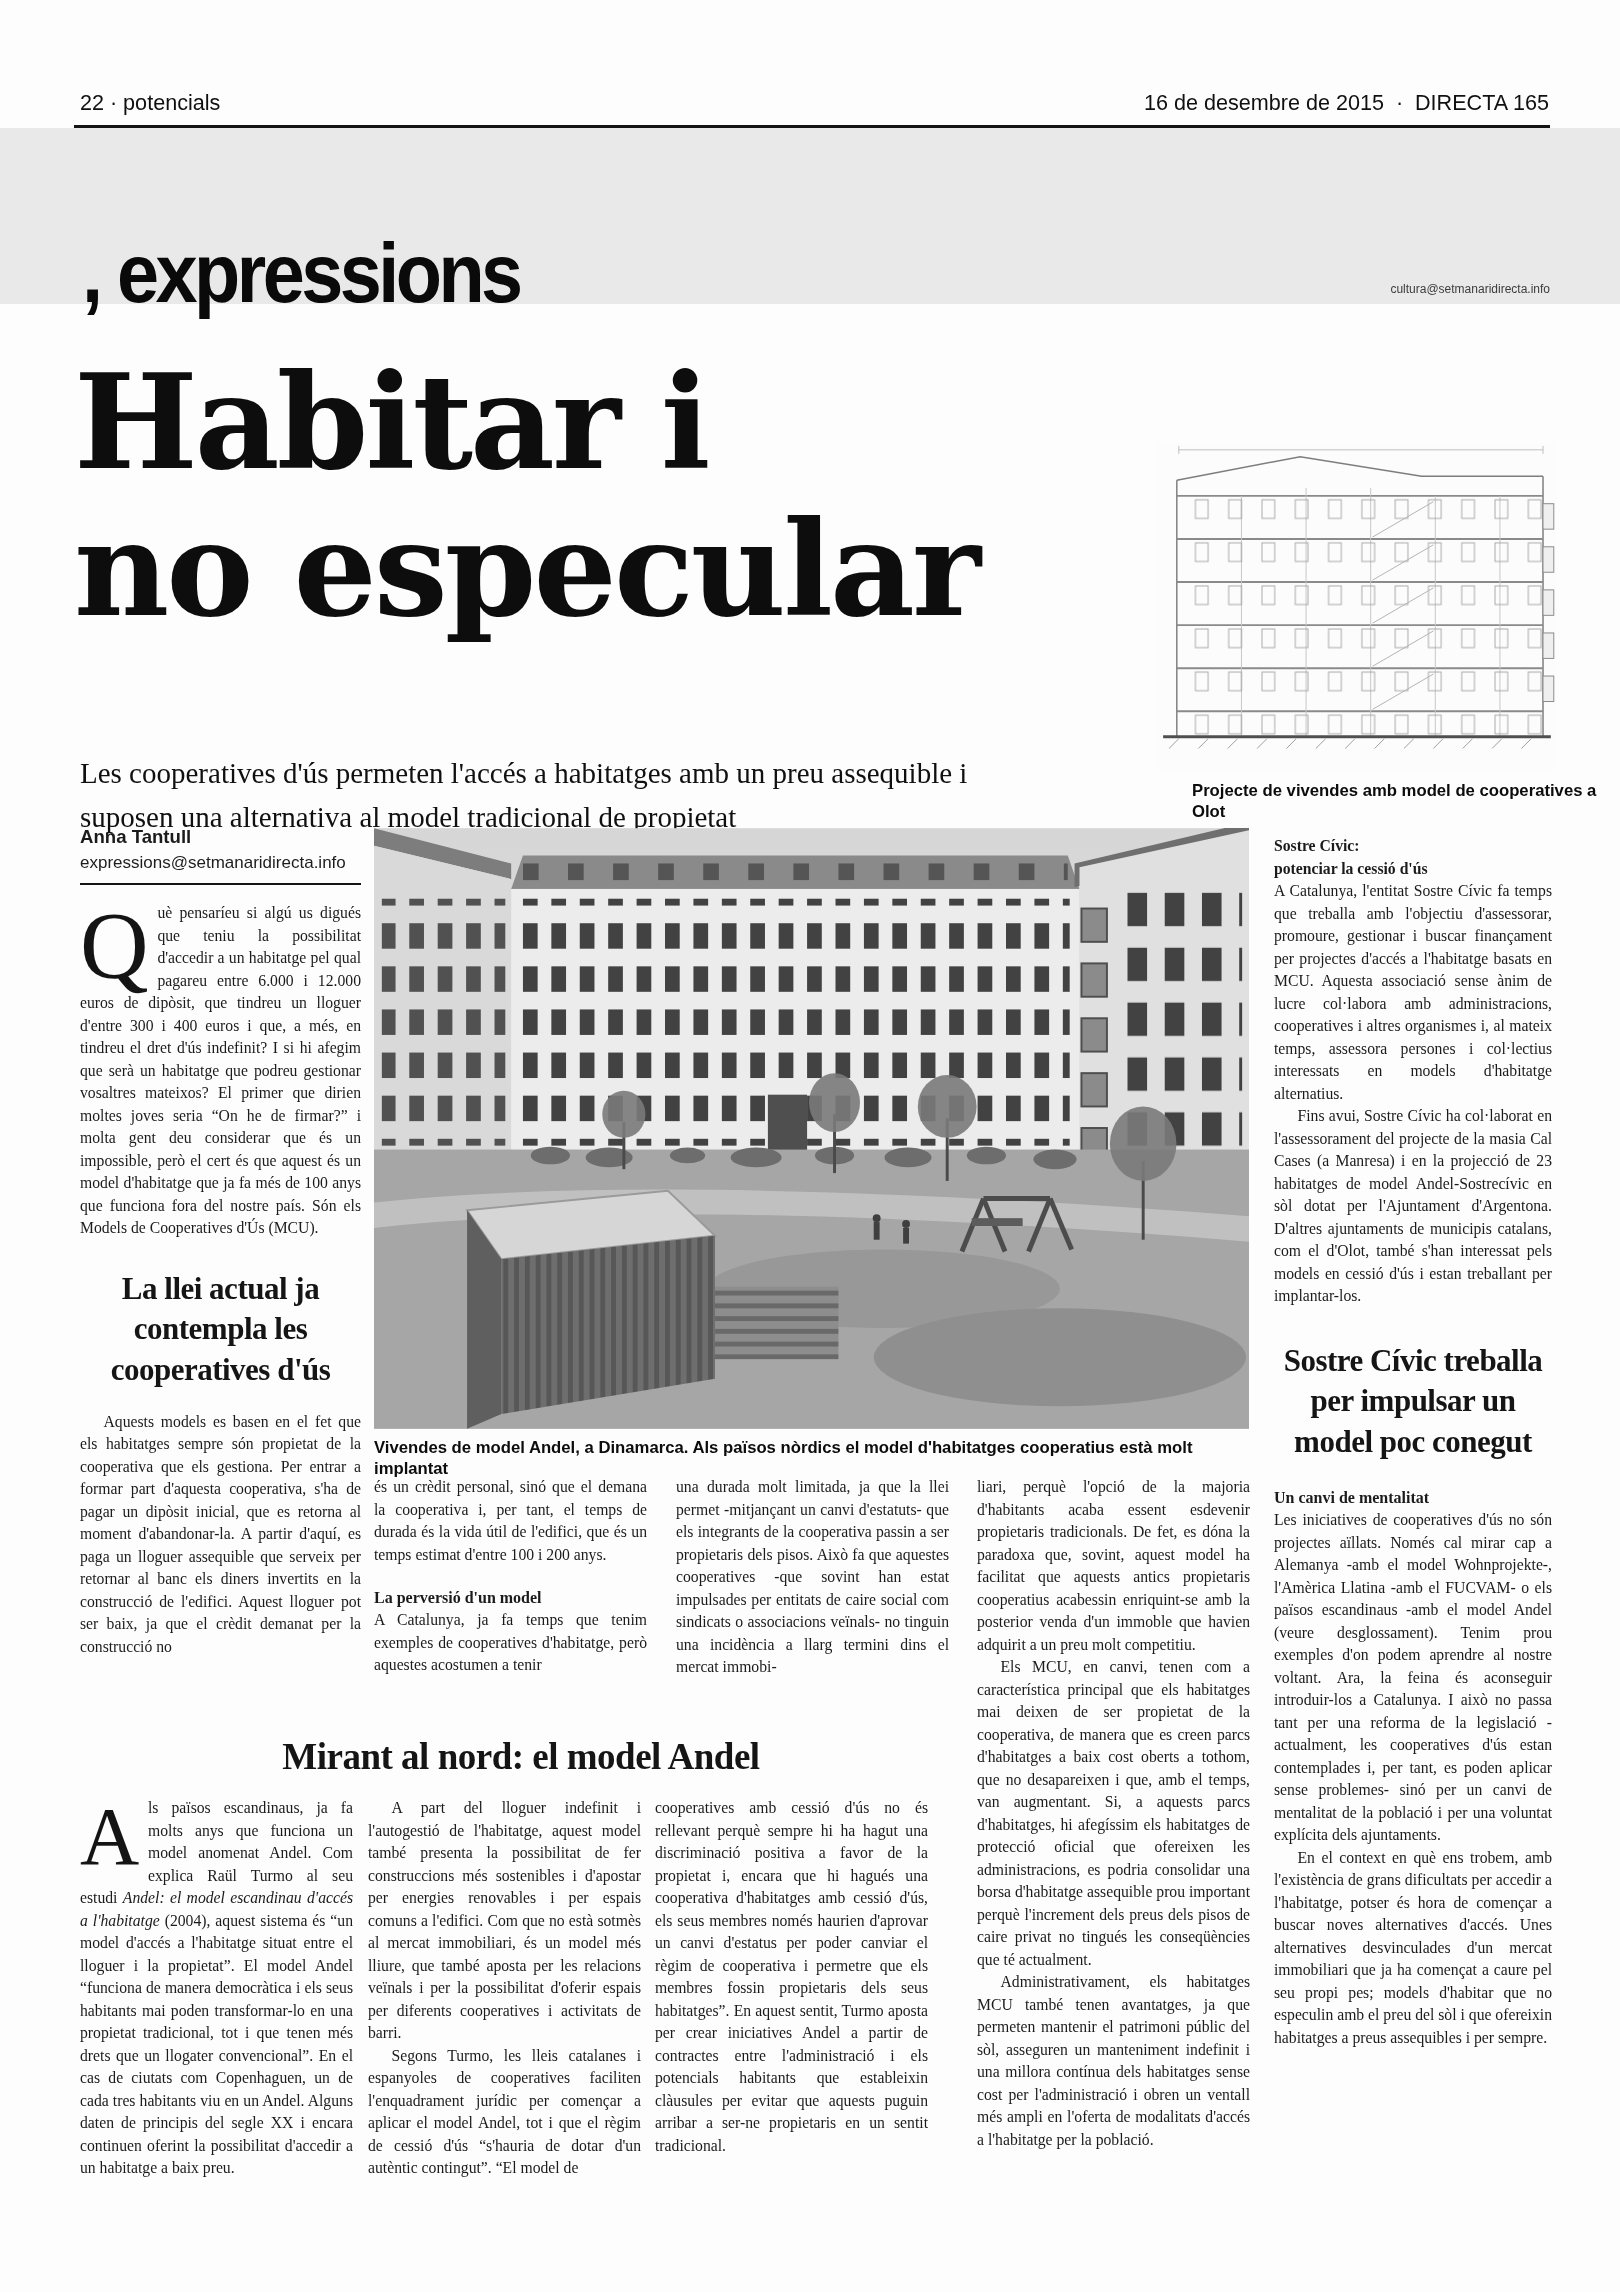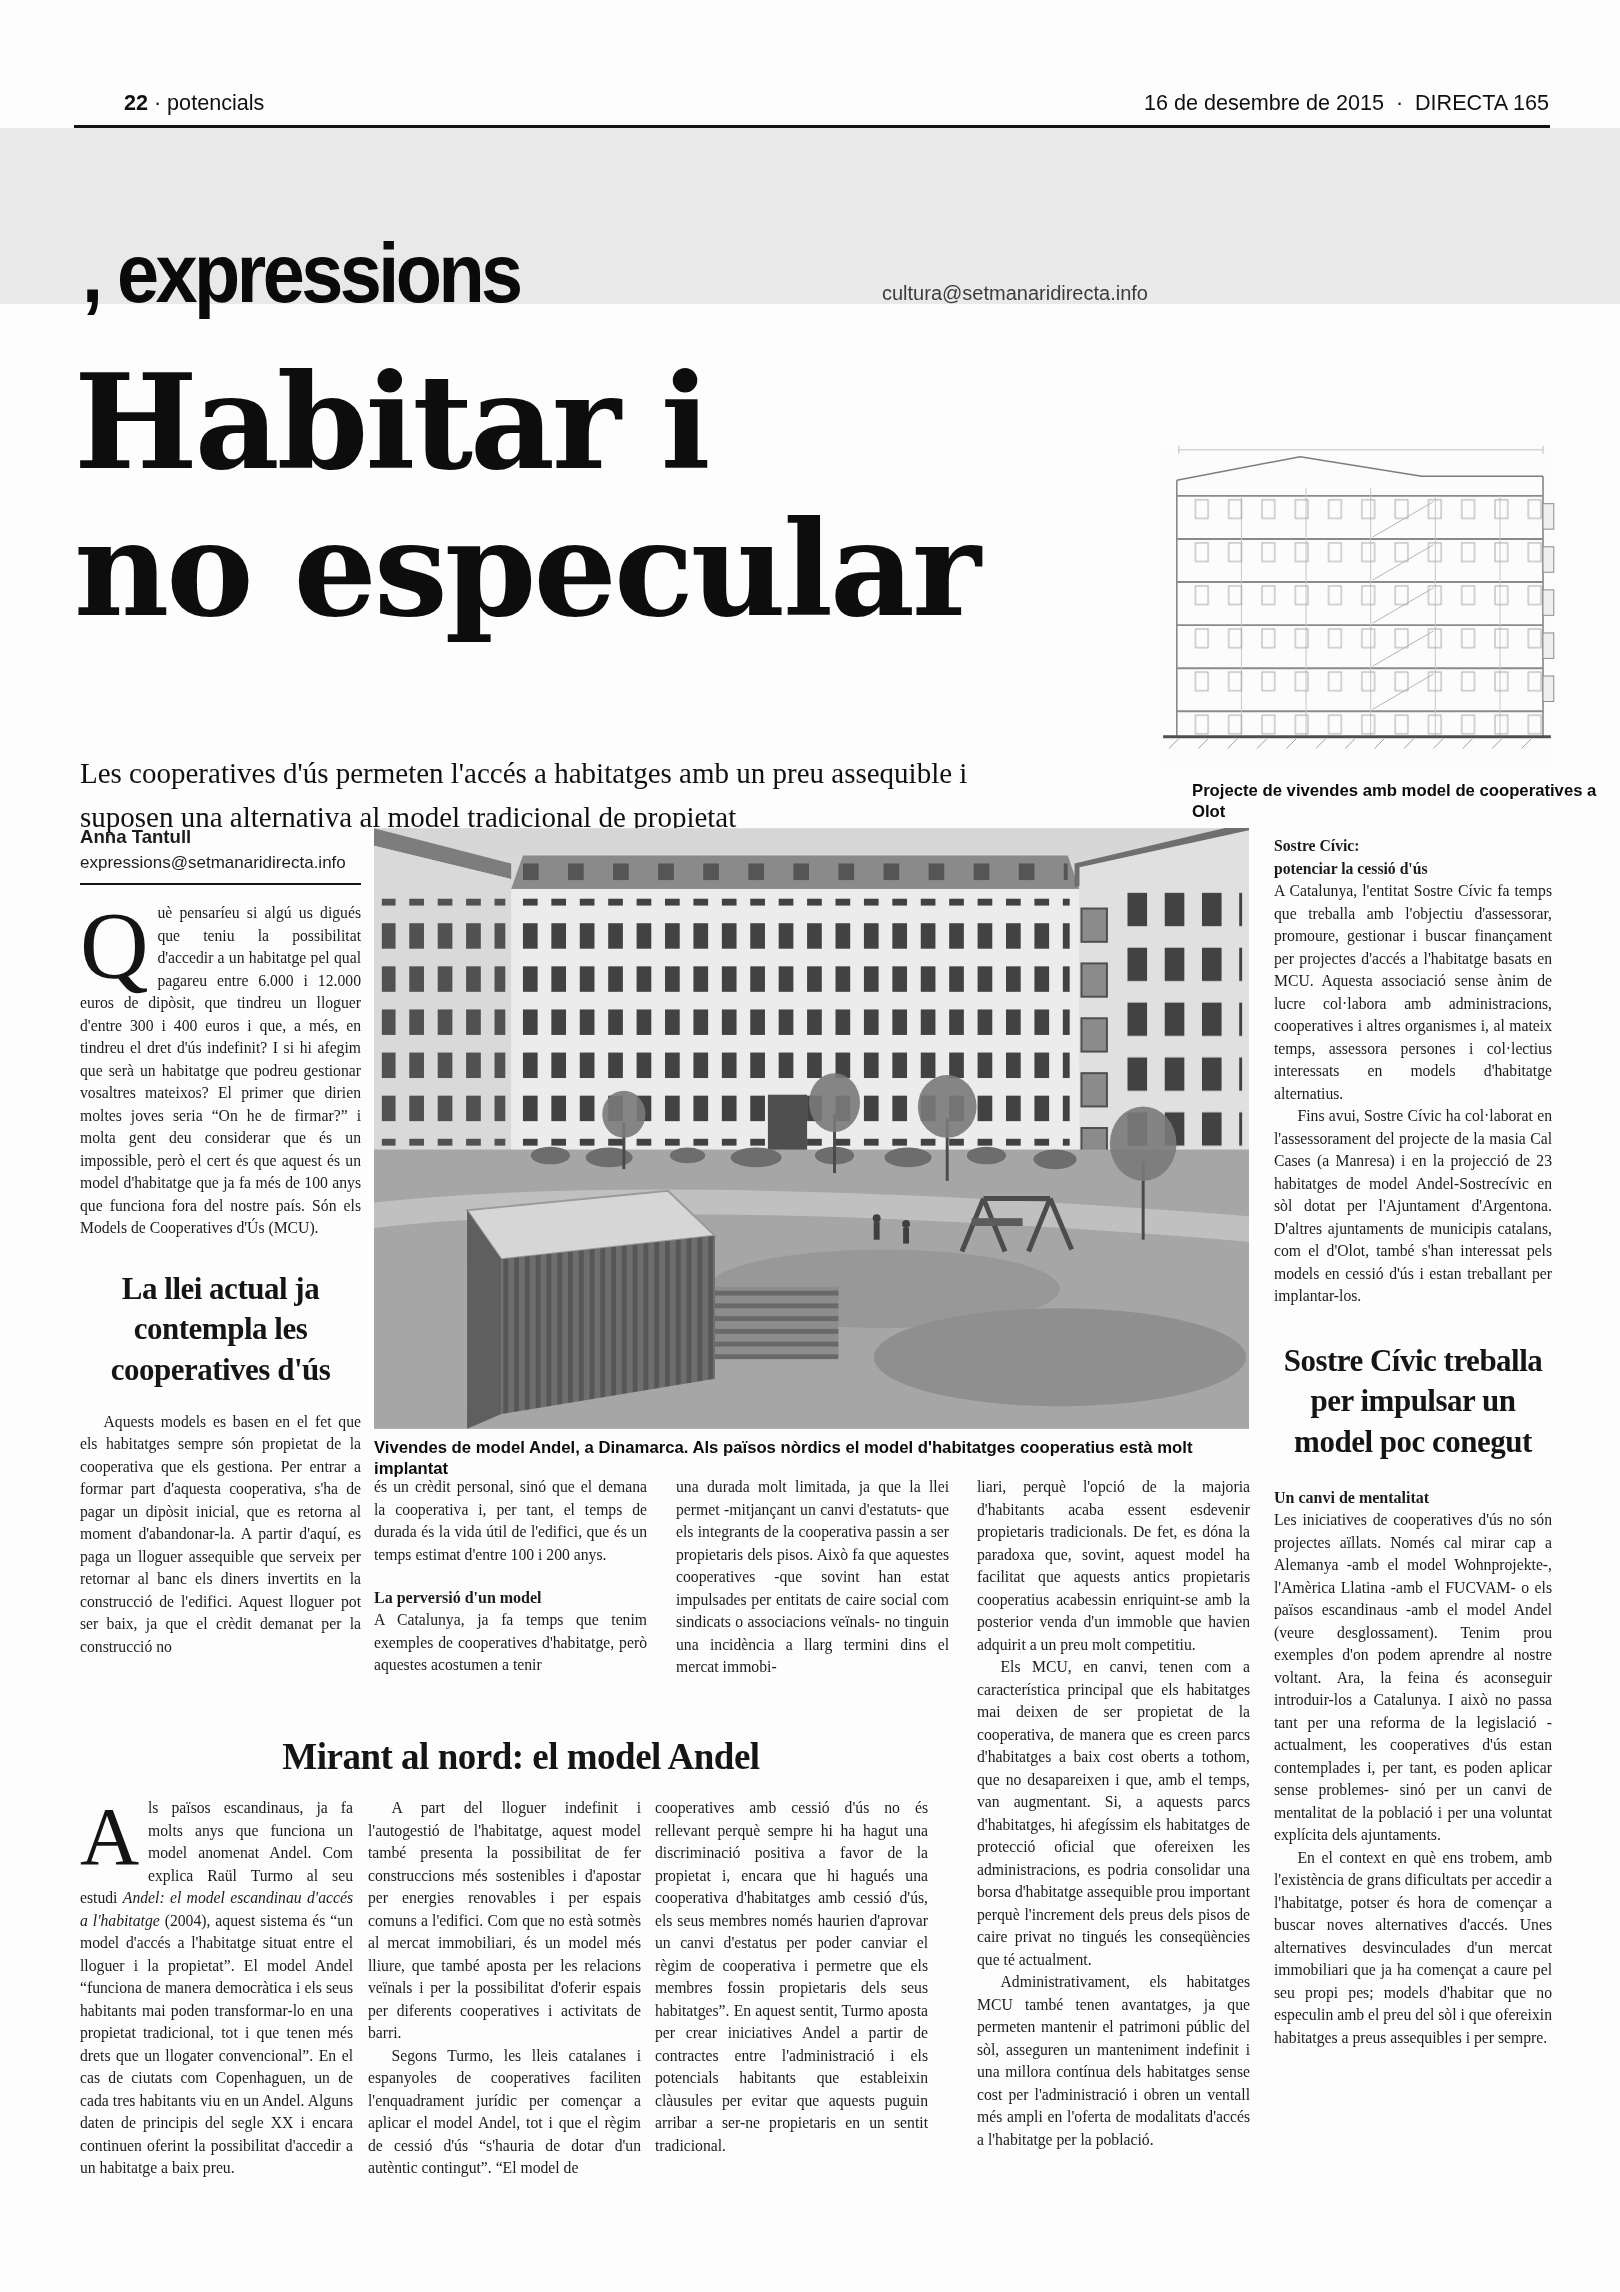--- a/index.html
+++ b/index.html
@@ -2,29 +2,29 @@
 <html><head>
 <meta charset="utf-8">
 <style>
   html,body{margin:0;padding:0;background:#8a8a8a;}
   .page{position:relative;width:1620px;height:2293px;margin:0 auto;background:#fdfdfd;
         overflow:hidden;font-family:"Liberation Serif",serif;color:#1b1b1b;
         -webkit-font-smoothing:antialiased;}
   .abs{position:absolute;}
 
   .hdr{font-family:"Liberation Sans",sans-serif;font-size:21.6px;color:#101010;white-space:nowrap;}
-  .hdr .pgnum{font-weight:700;margin-left:44px;}
+  .hdr .pgnum{font-weight:400;}
   .hdr .sep{margin:0 5.9px;}
   .rule{background:#141414;}
   .band{background:#e9e9e9;}
 
   .banner-title{font-family:"Liberation Sans",sans-serif;font-weight:700;font-size:84px;
                 letter-spacing:-3.9px;line-height:1;white-space:nowrap;display:inline-block;
                 transform:scaleX(.9);transform-origin:left top;color:#0a0a0a;}
-  .banner-email{font-family:"Liberation Sans",sans-serif;font-size:20px;color:#3c3c3c;}
+  .banner-email{font-family:"Liberation Sans",sans-serif;font-size:12px;color:#3c3c3c;text-align:right;}
 
   .headline{font-family:"DejaVu Serif","Liberation Serif",serif;font-weight:700;
             font-size:131px;line-height:1.12;letter-spacing:-2.9px;color:#0d0d0d;}
   .standfirst{font-size:29px;line-height:1.5;color:#101010;}
 
   .byline-name{font-family:"Liberation Sans",sans-serif;font-weight:700;font-size:18.6px;}
   .byline-email{font-family:"Liberation Sans",sans-serif;font-size:17px;color:#1d1d1d;}
 
   .caption{font-family:"Liberation Sans",sans-serif;font-weight:700;font-size:16.7px;
            line-height:1.25;color:#0c0c0c;}

